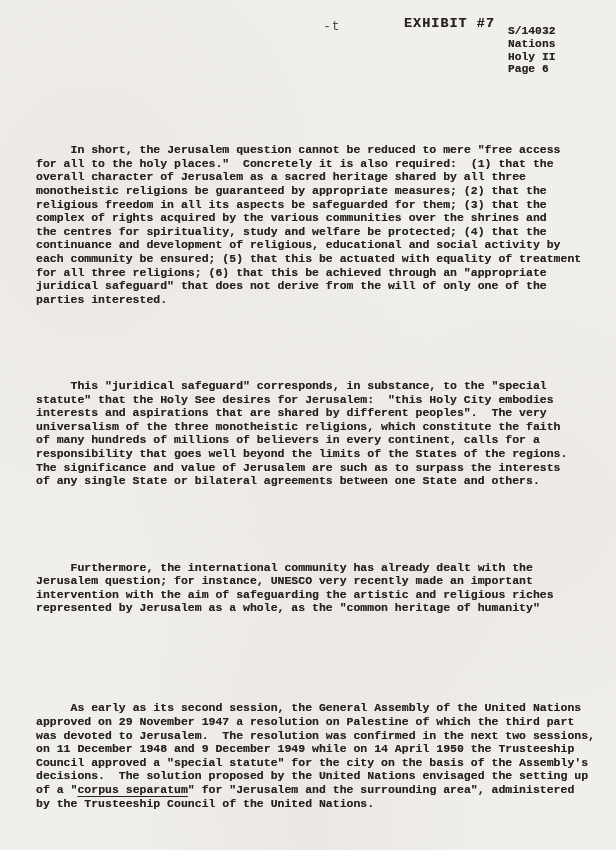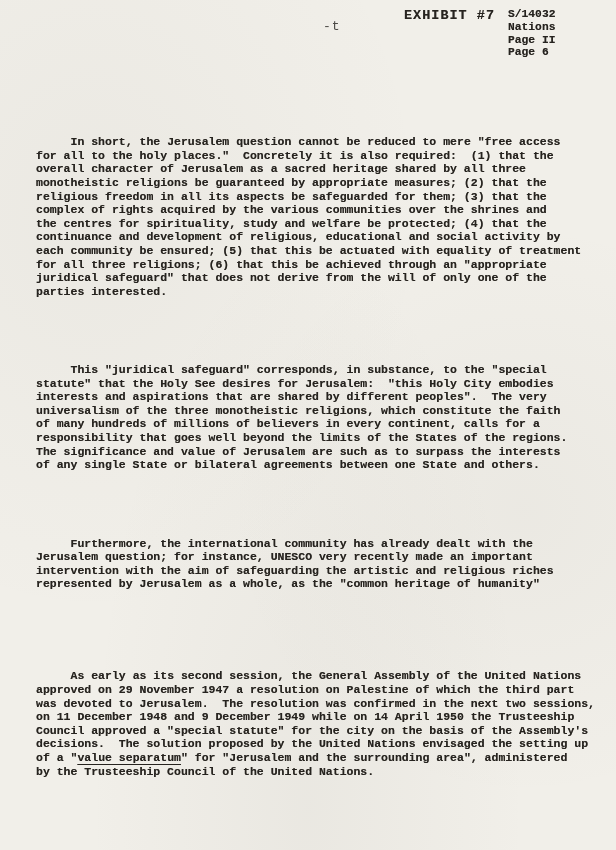--- a/index.html
+++ b/index.html
@@ -32,41 +32,41 @@
   }
   .pencil-mark {
     position: absolute;
     left: 323px; top: 19px;
     font-size: 13px;
     color: #4c4a46;
     letter-spacing: 1px;
   }
   .exhibit-label {
     position: absolute;
-    left: 404px; top: 8px;
+    left: 404px; top: 16px;
     font-size: 13.5px;
     letter-spacing: 1px;
     white-space: nowrap;
   }
   .doc-ref {
     position: absolute;
-    left: 508px; top: 8px;
+    left: 508px; top: 25px;
     font-size: 11.3px;
     line-height: 12.8px;
     white-space: nowrap;
   }
   .content {
     position: absolute;
     left: 36px; top: 100px;
     width: 570px;
     font-size: 11.5px;
     line-height: 13.6px;
     white-space: pre-wrap;
   }
-  .para { margin: 8px 0 16px 0; }
+  .para { margin: 16px 0 16px 0; }
   .section-heading {
     font-size: 11.5px;
     font-weight: bold;
     text-align: center;
     letter-spacing: 0.5px;
     margin: 22px 0 16px 0;
   }
   .u {
     text-decoration: underline;
     text-underline-offset: 2.5px;
@@ -77,21 +77,21 @@
 <body>
 
 <div class="page">
 
   <div class="header">
     <span class="pencil-mark">-t</span>
     <span class="exhibit-label typed">EXHIBIT #7</span>
     <div class="doc-ref typed">
       <div>S/14032</div>
       <div>Nations</div>
-      <div>Page II</div>
+      <div>Holy II</div>
       <div>Page 6</div>
     </div>
   </div>
 
   <div class="content typed">
     <p class="para">     In short, the Jerusalem question cannot be reduced to mere "free access
 for all to the holy places."  Concretely it is also required:  (1) that the
 overall character of Jerusalem as a sacred heritage shared by all three
 monotheistic religions be guaranteed by appropriate measures; (2) that the
 religious freedom in all its aspects be safeguarded for them; (3) that the
@@ -117,21 +117,21 @@
 intervention with the aim of safeguarding the artistic and religious riches
 represented by Jerusalem as a whole, as the "common heritage of humanity"</p>
 
 
     <p class="para"><span>     As early as its second session, the General Assembly of the United Nations
 approved on 29 November 1947 a resolution on Palestine of which the third part
 was devoted to Jerusalem.  The resolution was confirmed in the next two sessions,
 on 11 December 1948 and 9 December 1949 while on 14 April 1950 the Trusteeship
 Council approved a "special statute" for the city on the basis of the Assembly's
 decisions.  The solution proposed by the United Nations envisaged the setting up
-of a "</span><span class="u">value separatum</span><span>" for "Jerusalem and the surrounding area", administered
+of a "</span><span class="u">corpus separatum</span><span>" for "Jerusalem and the surrounding area", administered
 by the Trusteeship Council of the United Nations.</span></p>
 
     
 
     
   </div>
 
 </div>
 
 </body></html>

